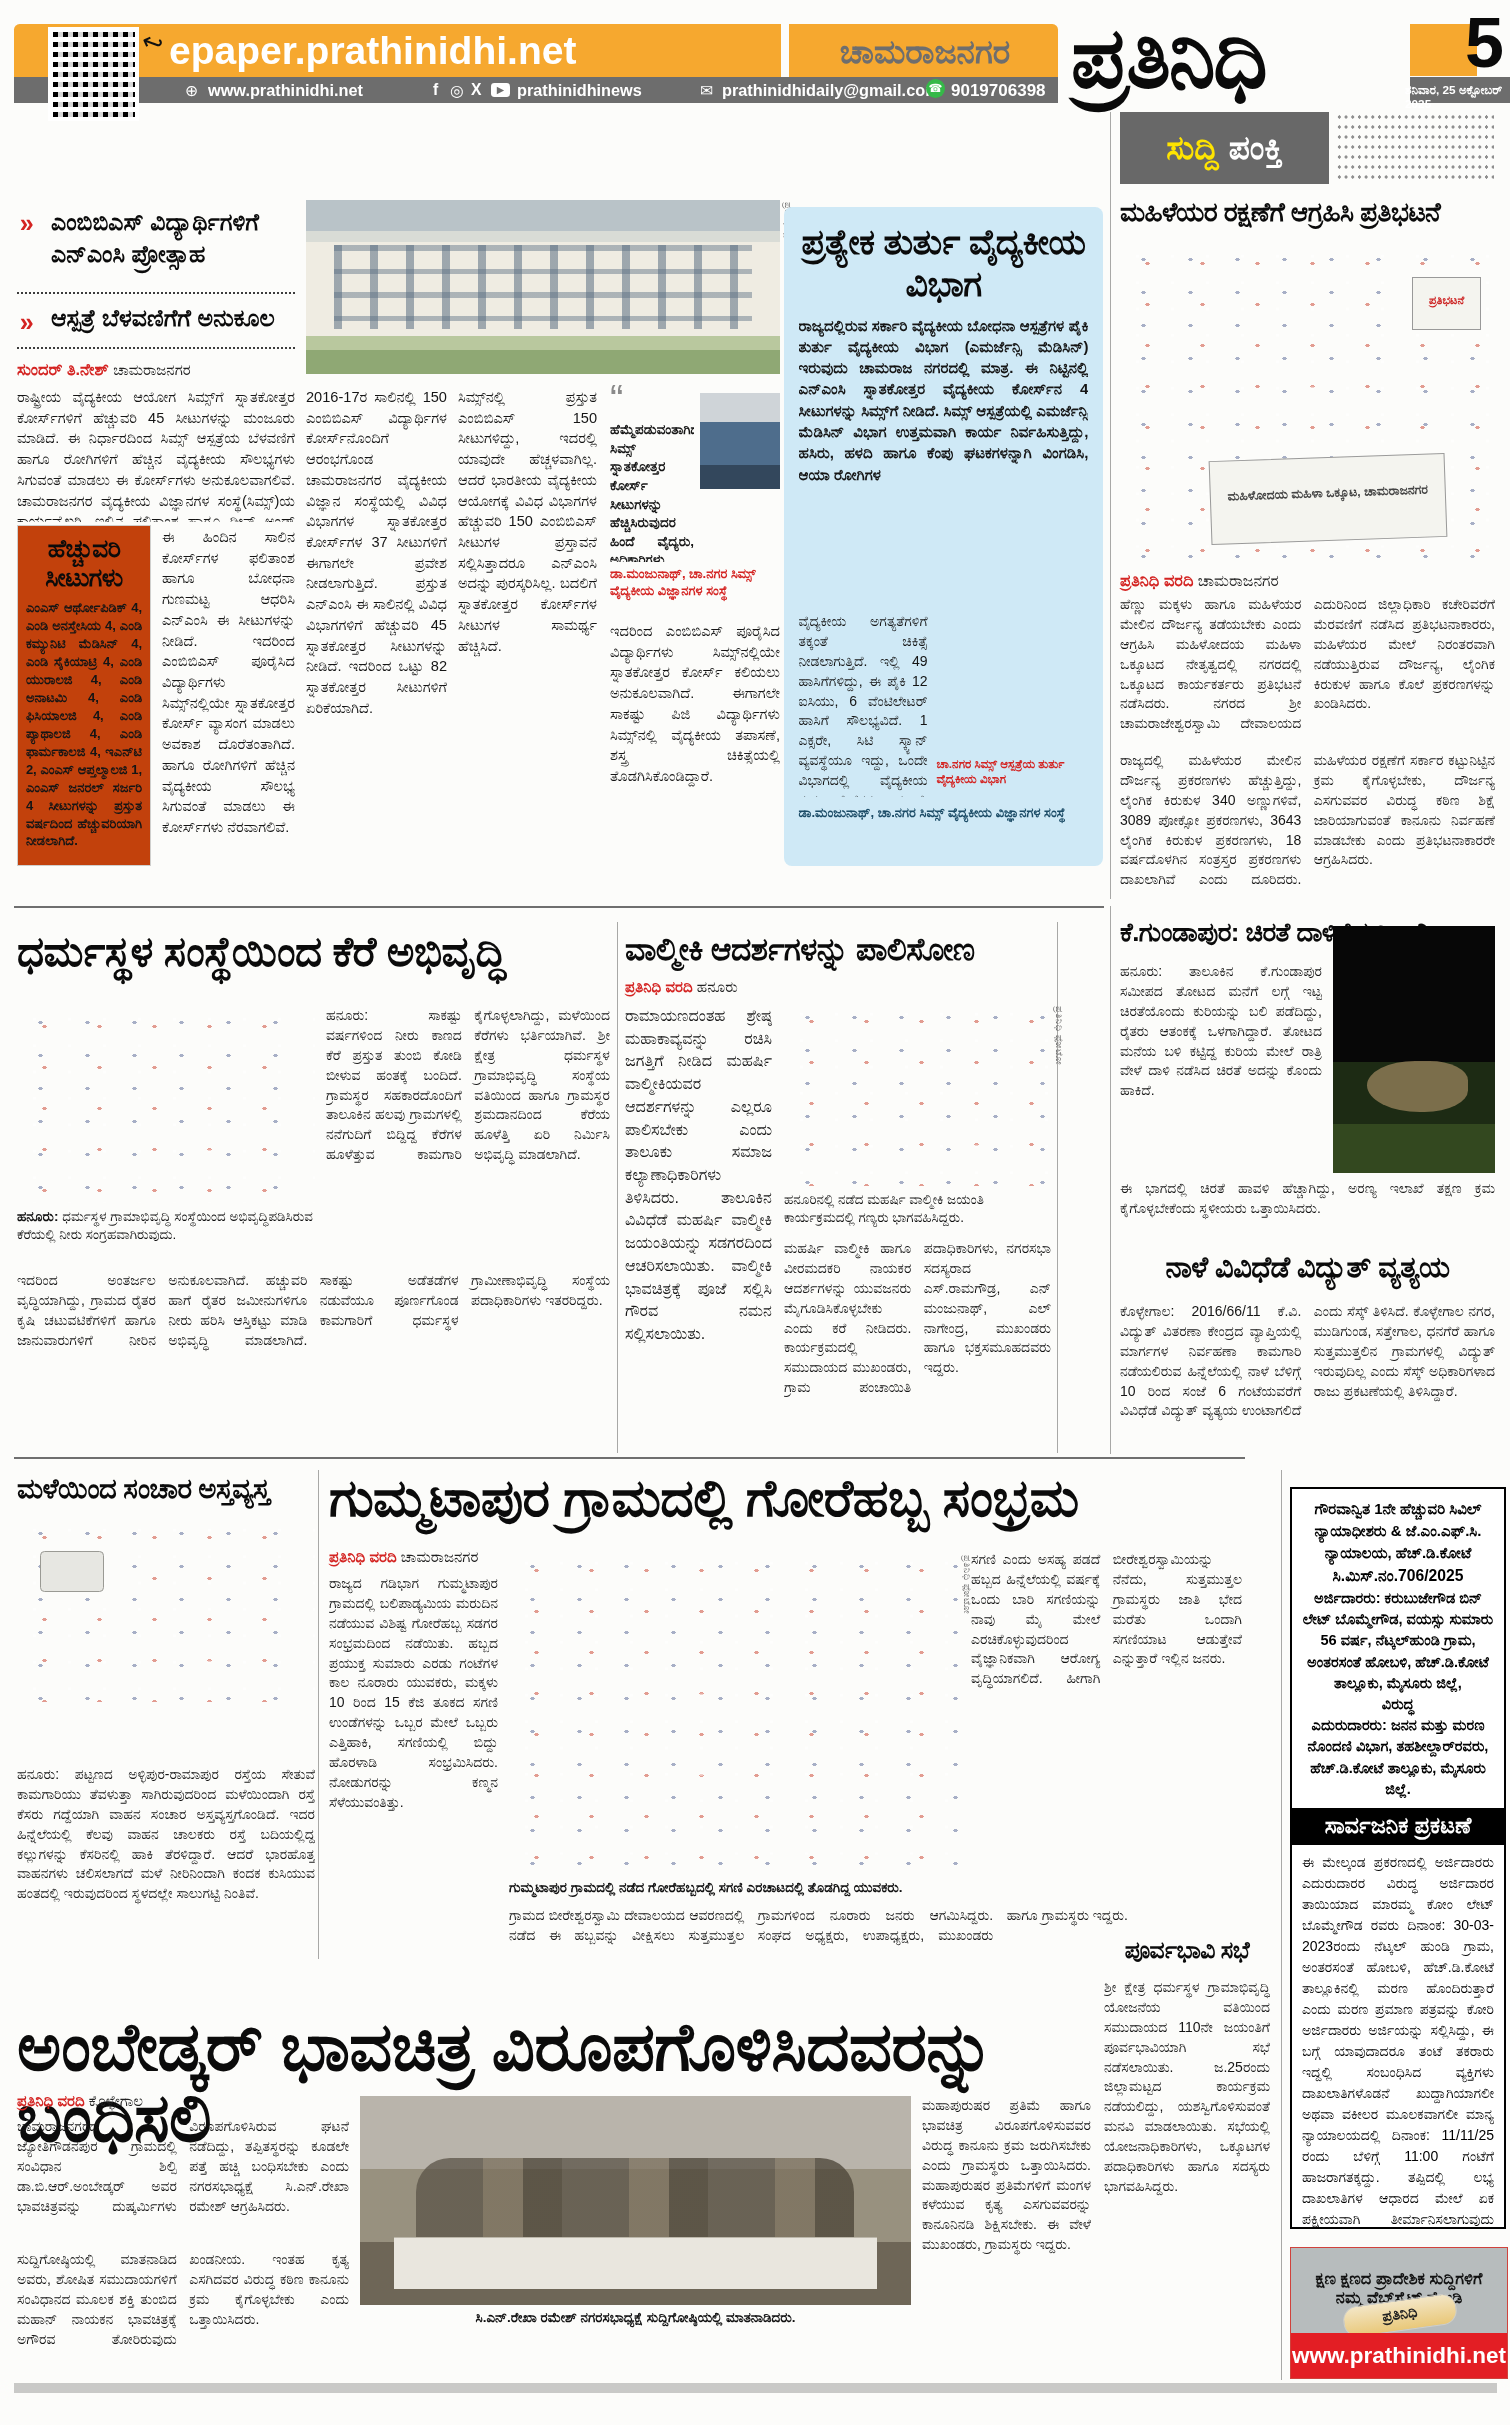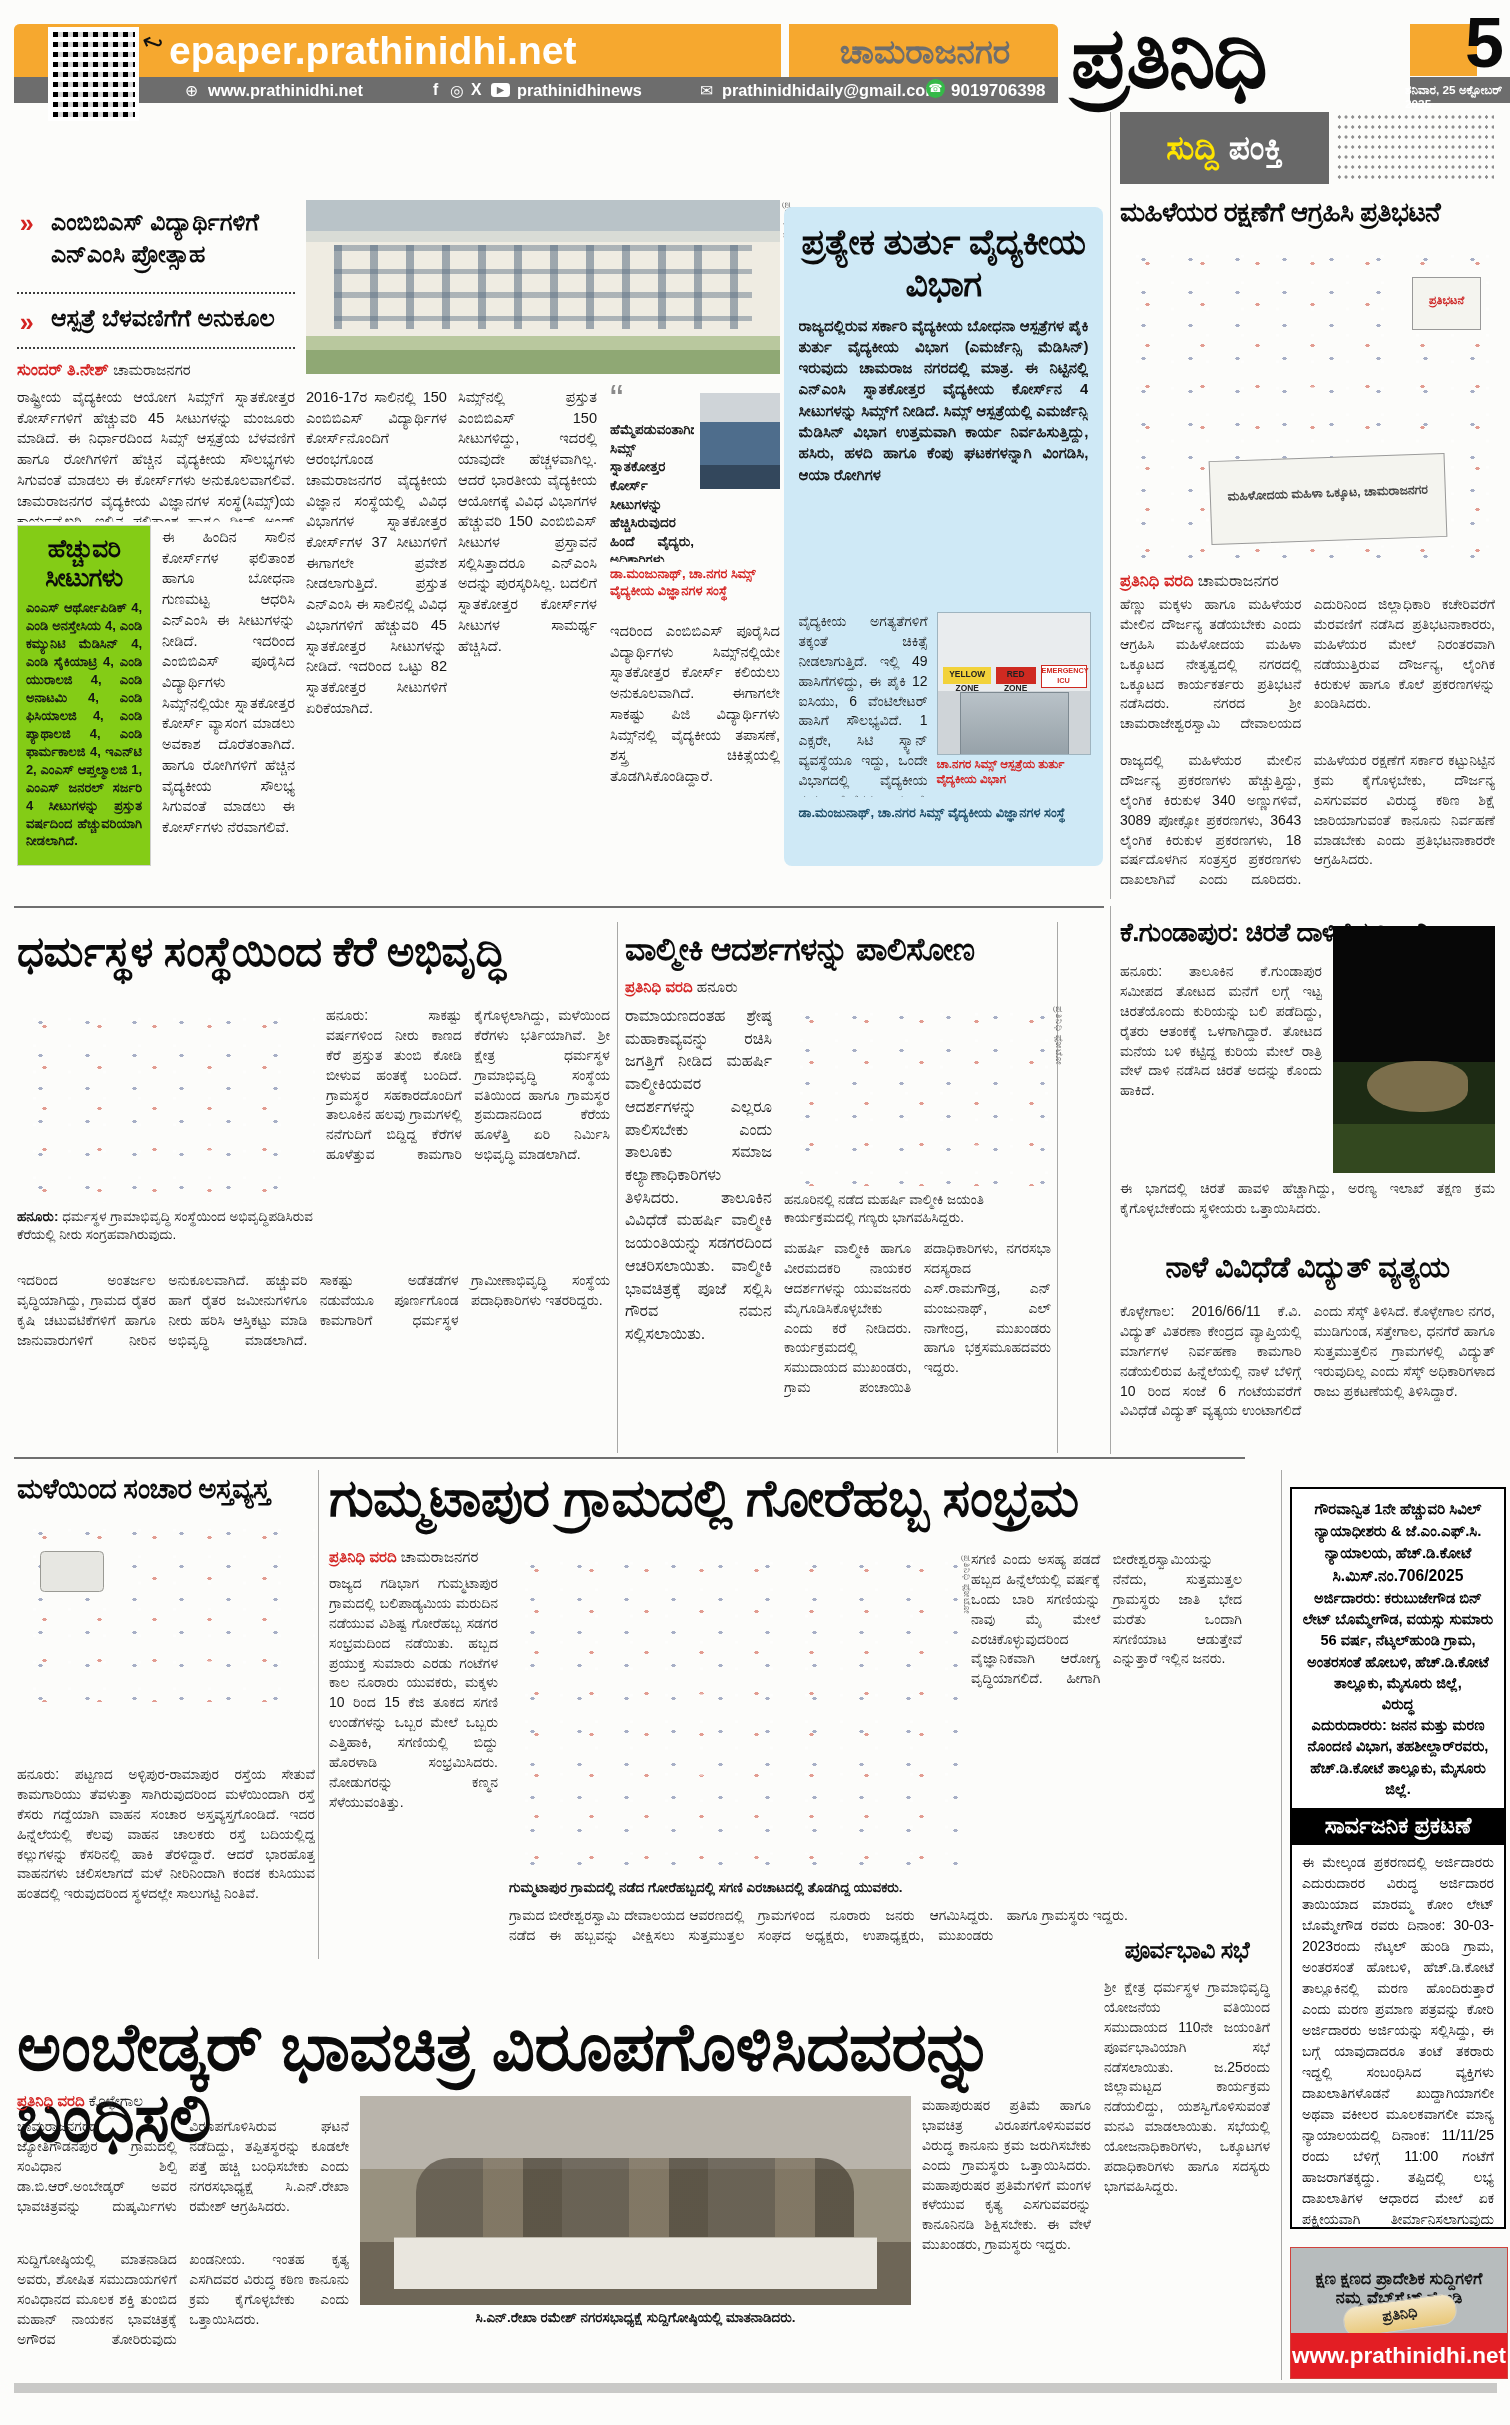--- a/index.html
+++ b/index.html
@@ -27,21 +27,21 @@
   .ph-meet{background:linear-gradient(#b9b4ab 0 35%, #98917f 35% 70%, #6e6657 70% 100%);}
   .ph-ceremony{background:linear-gradient(#d9c7a1 0 30%, #c78a4a 30% 60%, #7e9a5a 60% 100%);}
   .ph-portrait{background:linear-gradient(#cfd4d8 0 30%, #4e6d8c 30% 75%, #33475c 75% 100%);}
   .ph-er{background:linear-gradient(#e9ecee 0 55%, #cfd4d8 55% 100%);}
   .speck{background-image:radial-gradient(rgba(255,255,255,.5) 1.7px,transparent 1.7px),radial-gradient(rgba(200,60,40,.5) 2.2px,transparent 2.2px),radial-gradient(rgba(40,60,120,.4) 2.2px,transparent 2.2px);background-size:35px 26.4px,55px 41px,47px 33px;}
   .dots{background-image:radial-gradient(#8f8f8f 1.1px,transparent 1.4px);background-size:6.7px 10px;}
   .kicker{background:#686868;display:flex;align-items:center;justify-content:center;gap:10px;}
   .zone{position:absolute;font-weight:bold;font-size:8.4px;color:#222;text-align:center;line-height:1.7;}
   .sign{position:absolute;background:#f4f4ef;border:0.6px solid #999;color:#333;}
   .vcredit{writing-mode:vertical-rl;font-size:9.6px;color:#666;letter-spacing:0.6px;}
-  .seatsbox{background:#84cc16;border:0.6px solid #cfcfcd;}
+  .seatsbox{background:#c2410c;border:0.6px solid #cfcfcd;}
   .notice{border:2.8px solid #000;background:#fff;}
   .notice-banner{background:#000;color:#fff;font-weight:bold;text-align:center;}
 </style>
 </head>
 <body>
 
 <div id="page">
 
   <div class="abs" style="left:14px;top:23.6px;width:1044px;height:53px;background:#f6a82f;border-radius:5.6px 5.6px 0 0;"></div>
   <div class="abs" style="left:14px;top:77px;width:1044px;height:26px;background:#6d6d6d;"></div>
@@ -106,26 +106,20 @@
     <div class="abs body-sm" style="left:0;top:34px;width:84px;height:141px;font-weight:bold;">ಹೆಮ್ಮೆಪಡುವಂತಾಗಿದೆ. ಸಿಮ್ಸ್ ಸ್ನಾತಕೋತ್ತರ ಕೋರ್ಸ್ ಸೀಟುಗಳನ್ನು ಹೆಚ್ಚಿಸಿರುವುದರ ಹಿಂದೆ ವೈದ್ಯರು, ಅಧಿಕಾರಿಗಳು ಹಾಗೂ ಸಿಬ್ಬಂದಿ ವರ್ಗದ ಪರಿಶ್ರಮವಿದೆ.</div>
     <div class="abs" style="left:0;top:179px;width:170px;font-size:13px;font-weight:bold;color:#d42422;line-height:1.3;">ಡಾ.ಮಂಜುನಾಥ್, ಚಾ.ನಗರ ಸಿಮ್ಸ್ ವೈದ್ಯಕೀಯ ವಿಜ್ಞಾನಗಳ ಸಂಸ್ಥೆ</div>
   </div>
   <div class="abs body-t" style="left:610px;top:621px;width:170px;height:244px;">ಇದರಿಂದ ಎಂಬಿಬಿಎಸ್ ಪೂರೈಸಿದ ವಿದ್ಯಾರ್ಥಿಗಳು ಸಿಮ್ಸ್‌ನಲ್ಲಿಯೇ ಸ್ನಾತಕೋತ್ತರ ಕೋರ್ಸ್ ಕಲಿಯಲು ಅನುಕೂಲವಾಗಿದೆ. ಈಗಾಗಲೇ ಸಾಕಷ್ಟು ಪಿಜಿ ವಿದ್ಯಾರ್ಥಿಗಳು ಸಿಮ್ಸ್‌ನಲ್ಲಿ ವೈದ್ಯಕೀಯ ತಪಾಸಣೆ, ಶಸ್ತ್ರ ಚಿಕಿತ್ಸೆಯಲ್ಲಿ ತೊಡಗಿಸಿಕೊಂಡಿದ್ದಾರೆ.</div>
 
   <div class="abs" style="left:784px;top:207px;width:319px;height:659px;background:#cfe9f6;border-radius:7.9px;padding:13.5px 14.6px;box-sizing:border-box;">
     <div class="hl center" style="font-size:35px;line-height:1.2;margin-bottom:10px;">ಪ್ರತ್ಯೇಕ ತುರ್ತು ವೈದ್ಯಕೀಯ ವಿಭಾಗ</div>
     <div class="body-t" style="font-size:15px;font-weight:bold;height:292px;">ರಾಜ್ಯದಲ್ಲಿರುವ ಸರ್ಕಾರಿ ವೈದ್ಯಕೀಯ ಬೋಧನಾ ಆಸ್ಪತ್ರೆಗಳ ಪೈಕಿ ತುರ್ತು ವೈದ್ಯಕೀಯ ವಿಭಾಗ (ಎಮರ್ಜೆನ್ಸಿ ಮೆಡಿಸಿನ್) ಇರುವುದು ಚಾಮರಾಜ ನಗರದಲ್ಲಿ ಮಾತ್ರ. ಈ ನಿಟ್ಟಿನಲ್ಲಿ ಎನ್‌ಎಂಸಿ ಸ್ನಾತಕೋತ್ತರ ವೈದ್ಯಕೀಯ ಕೋರ್ಸ್‌ನ 4 ಸೀಟುಗಳನ್ನು ಸಿಮ್ಸ್‌ಗೆ ನೀಡಿದೆ. ಸಿಮ್ಸ್ ಆಸ್ಪತ್ರೆಯಲ್ಲಿ ಎಮರ್ಜೆನ್ಸಿ ಮೆಡಿಸಿನ್ ವಿಭಾಗ ಉತ್ತಮವಾಗಿ ಕಾರ್ಯ ನಿರ್ವಹಿಸುತ್ತಿದ್ದು, ಹಸಿರು, ಹಳದಿ ಹಾಗೂ ಕೆಂಪು ಘಟಕಗಳನ್ನಾಗಿ ವಿಂಗಡಿಸಿ, ಆಯಾ ರೋಗಿಗಳ</div>
     <div style="position:relative;height:185px;margin-top:5.6px;">
       <div class="body-t" style="position:absolute;left:0;top:0;width:129px;height:185px;font-size:14px;">ವೈದ್ಯಕೀಯ ಅಗತ್ಯತೆಗಳಿಗೆ ತಕ್ಕಂತೆ ಚಿಕಿತ್ಸೆ ನೀಡಲಾಗುತ್ತಿದೆ. ಇಲ್ಲಿ 49 ಹಾಸಿಗೆಗಳಿದ್ದು, ಈ ಪೈಕಿ 12 ಐಸಿಯು, 6 ವೆಂಟಿಲೇಟರ್ ಹಾಸಿಗೆ ಸೌಲಭ್ಯವಿದೆ. 1 ಎಕ್ಸರೇ, ಸಿಟಿ ಸ್ಕ್ಯಾನ್ ವ್ಯವಸ್ಥೆಯೂ ಇದ್ದು, ಒಂದೇ ವಿಭಾಗದಲ್ಲಿ ವೈದ್ಯಕೀಯ ತುರ್ತು ಸೇವೆಗಳು ಲಭ್ಯವಿವೆ. ಅಪಘಾತ, ಹೃದಯಾಘಾತದಂತಹ ತುರ್ತು ಸಂದರ್ಭಗಳಲ್ಲಿ ಈ ವಿಭಾಗ ರೋಗಿಗಳ ಜೀವ ಉಳಿಸುವಲ್ಲಿ ಪ್ರಮುಖ ಪಾತ್ರ ವಹಿಸುತ್ತಿದೆ.</div>
-      <div class="abs photo ph-er" style="left:138px;top:0;width:152px;height:141px;border:0.6px solid #9fb4bf;">
-        <div class="zone" style="left:5.6px;top:54px;width:48px;height:17px;background:#f2d23a;">YELLOW ZONE</div>
-        <div class="zone white" style="left:58px;top:54px;width:40px;height:17px;background:#cf2a21;">RED ZONE</div>
-        <div class="zone" style="left:103px;top:52px;width:44px;height:21.4px;background:#fff;border:0.6px solid #cf2a21;color:#cf2a21;font-size:7.3px;line-height:1.3;">EMERGENCY ICU</div>
-        <div class="abs" style="left:22.5px;top:79px;width:107px;height:62px;background:linear-gradient(#b9c2c8,#96a1a8);border:1.1px solid #7e8a92;"></div>
-      </div>
       <div class="abs" style="left:138px;top:145px;width:152px;font-size:11.8px;font-weight:bold;color:#d42422;line-height:1.3;">ಚಾ.ನಗರ ಸಿಮ್ಸ್ ಆಸ್ಪತ್ರೆಯ ತುರ್ತು ವೈದ್ಯಕೀಯ ವಿಭಾಗ</div>
     </div>
     <div style="font-size:13px;font-weight:bold;color:#1b4b66;margin-top:7.9px;">ಡಾ.ಮಂಜುನಾಥ್, ಚಾ.ನಗರ ಸಿಮ್ಸ್ ವೈದ್ಯಕೀಯ ವಿಜ್ಞಾನಗಳ ಸಂಸ್ಥೆ</div>
   </div>
 
   <div class="abs vrule" style="left:1110px;top:112px;height:787px;"></div>
   <div class="abs" style="left:1120px;top:110px;width:375px;height:790px;"></div>
   <div class="abs kicker" style="left:1120px;top:112px;width:209px;height:72px;">
     <span style="font-size:33px;font-weight:bold;color:#ffe400;">ಸುದ್ದಿ</span>
     <span style="font-size:33px;font-weight:bold;color:#fff;">ಪಂಕ್ತಿ</span>

